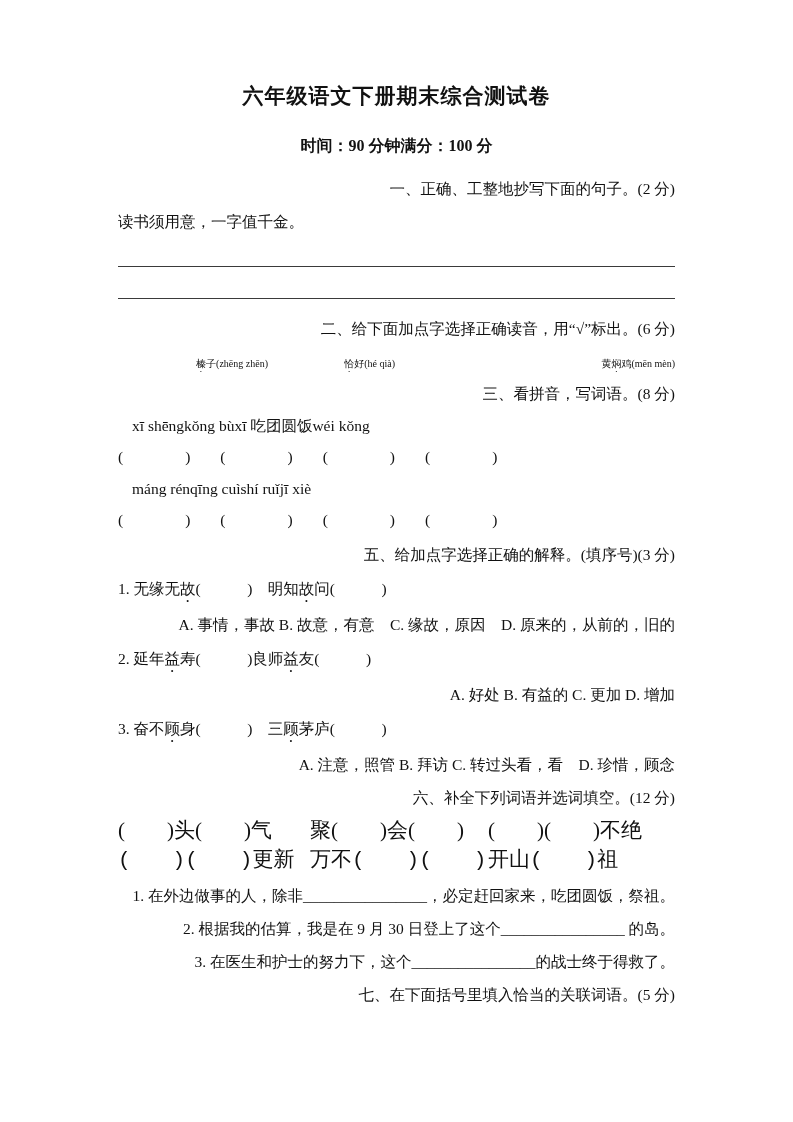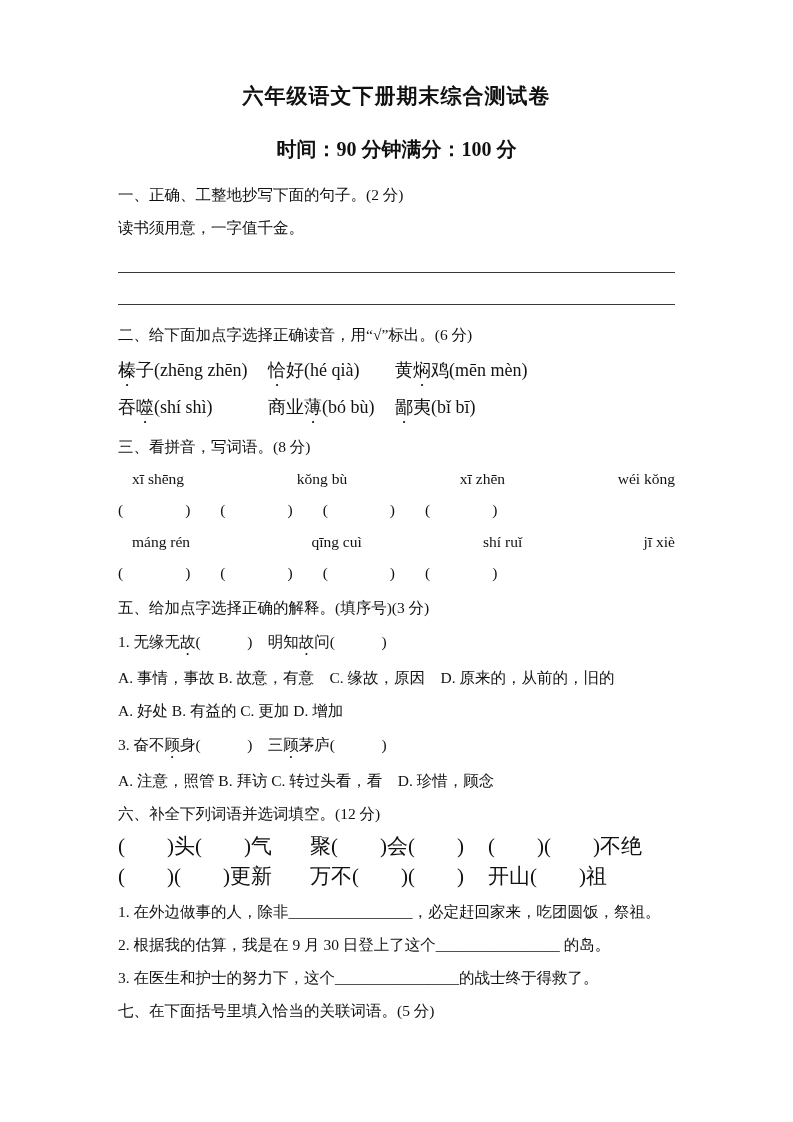--- a/index.html
+++ b/index.html
@@ -5,38 +5,38 @@
   * { margin:0; padding:0; box-sizing:border-box; }
   html, body { background:#ffffff; }
   body {
     width:793px; height:1122px;
     font-family:"Liberation Serif","DejaVu Serif",serif;
     color:#111111;
   }
   .page { width:793px; height:1122px; padding:82px 118px 30px 118px; overflow:hidden; }
 
   .title { font-size:21px; font-weight:700; text-align:center; letter-spacing:1px; margin-bottom:26px; }
-  .subtitle { font-size:20px; font-weight:700; text-align:center; margin-bottom:20px; }
+  .subtitle { font-size:16px; font-weight:700; text-align:center; margin-bottom:20px; }
 
-  .row { font-size:15.5px; line-height:23px; margin-bottom:10px; }
+  .row { font-size:15.5px; line-height:23px; margin-bottom:10px;text-align:right; }
   .hd { margin-top:4px; }
   .sentence { text-align:left; margin-bottom:2px; }
 
   .writeline { height:32px; border-bottom:1px solid #3a3a3a; }
   .writeline.last { margin-bottom:18px; }
 
-  .dotrow { display:grid; grid-template-columns:150px 127px 1fr; font-size:18px; line-height:28px; margin-bottom:3px; }
+  .dotrow { display:grid; grid-template-columns:150px 127px 1fr; font-size:10px; line-height:28px; margin-bottom:3px;text-align:right; }
   .dc {
     -webkit-text-emphasis:filled dot #111;
     -webkit-text-emphasis-position:under right;
     text-emphasis:filled dot #111;
     text-emphasis-position:under right;
   }
 
-  .pyrow { display:flex; gap:46px; padding-left:14px; font-size:15.5px; line-height:22px; margin-bottom:9px;justify-content:space-between; }
+  .pyrow { display:flex; padding-left:14px; font-size:15.5px; line-height:22px; margin-bottom:9px; }
   .bkrow { display:flex; gap:30px; font-size:15.5px; line-height:22px; margin-bottom:10px; }
 
   .qrow { font-size:15.5px; line-height:26px; margin-bottom:7px; }
 
   .grid3 { display:grid; grid-template-columns:192px 178px 1fr; font-size:21px; line-height:23px; margin-bottom:7px; }
 </style>
 </head>
 <body>
 
 <div class="page">
@@ -48,31 +48,26 @@
   <div class="row sentence">读书须用意，一字值千金。</div>
   <div class="writeline"></div>
   <div class="writeline last"></div>
 
   <div class="row hd">二、给下面加点字选择正确读音，用“√”标出。(6 分)</div>
   <div class="dotrow">
     <span><span></span><span class="dc">榛</span><span>子</span><span>(zhēng zhēn)</span></span>
     <span><span></span><span class="dc">恰</span><span>好</span><span>(hé qià)</span></span>
     <span><span>黄</span><span class="dc">焖</span><span>鸡</span><span>(mēn mèn)</span></span>
   </div>
-  <div class="dotrow" style="margin-bottom:8px;">
-    <span><span>吞</span><span class="dc">噬</span><span></span><span>(shí shì)</span></span>
-    <span><span>商业</span><span class="dc">薄</span><span></span><span>(bó bù)</span></span>
-    <span><span></span><span class="dc">鄙</span><span>夷</span><span>(bǐ bī)</span></span>
-  </div>
 
   <div class="row hd">三、看拼音，写词语。(8 分)</div>
   <div class="pyrow">
     <span>xī shēng</span>
     <span>kǒng bù</span>
-    <span>xī zhēn</span>
+    <span>xī 吃团圆饭</span>
     <span>wéi kǒng</span>
   </div>
   <div class="bkrow">
     <span>(　　　　)</span>
     <span>(　　　　)</span>
     <span>(　　　　)</span>
     <span>(　　　　)</span>
   </div>
   <div class="pyrow">
     <span>máng rén</span>
@@ -83,31 +78,32 @@
   <div class="bkrow" style="margin-bottom:12px;">
     <span>(　　　　)</span>
     <span>(　　　　)</span>
     <span>(　　　　)</span>
     <span>(　　　　)</span>
   </div>
 
   <div class="row hd">五、给加点字选择正确的解释。(填序号)(3 分)</div>
   <div class="qrow"><span>1. 无缘无</span><span class="dc">故</span><span>(　　　)　明知</span><span class="dc">故</span><span>问(　　　)</span></div>
   <div class="row">A. 事情，事故 B. 故意，有意　C. 缘故，原因　D. 原来的，从前的，旧的</div>
+  <div class="qrow"><span>2. 延年</span><span class="dc">益</span><span>寿(　　　)良师</span><span class="dc">益</span><span>友(　　　)</span></div>
   <div class="row">A. 好处 B. 有益的 C. 更加 D. 增加</div>
   <div class="qrow"><span>3. 奋不</span><span class="dc">顾</span><span>身(　　　)　三</span><span class="dc">顾</span><span>茅庐(　　　)</span></div>
   <div class="row">A. 注意，照管 B. 拜访 C. 转过头看，看　D. 珍惜，顾念</div>
 
   <div class="row hd">六、补全下列词语并选词填空。(12 分)</div>
   <div class="grid3">
     <span>(　　)头(　　)气</span>
     <span>聚(　　)会(　　)</span>
     <span>(　　)(　　)不绝</span>
   </div>
-  <div class="grid3" style="margin-bottom:12px;">
+  <div class="grid3" style="margin-bottom:12px;font-family:Liberation Mono, monospace;">
     <span>(　　)(　　)更新</span>
     <span>万不(　　)(　　)</span>
     <span>开山(　　)祖</span>
   </div>
   <div class="row">1. 在外边做事的人，除非________________，必定赶回家来，吃团圆饭，祭祖。</div>
   <div class="row">2. 根据我的估算，我是在 9 月 30 日登上了这个________________ 的岛。</div>
   <div class="row">3. 在医生和护士的努力下，这个________________的战士终于得救了。</div>
 
   <div class="row hd">七、在下面括号里填入恰当的关联词语。(5 分)</div>
 

